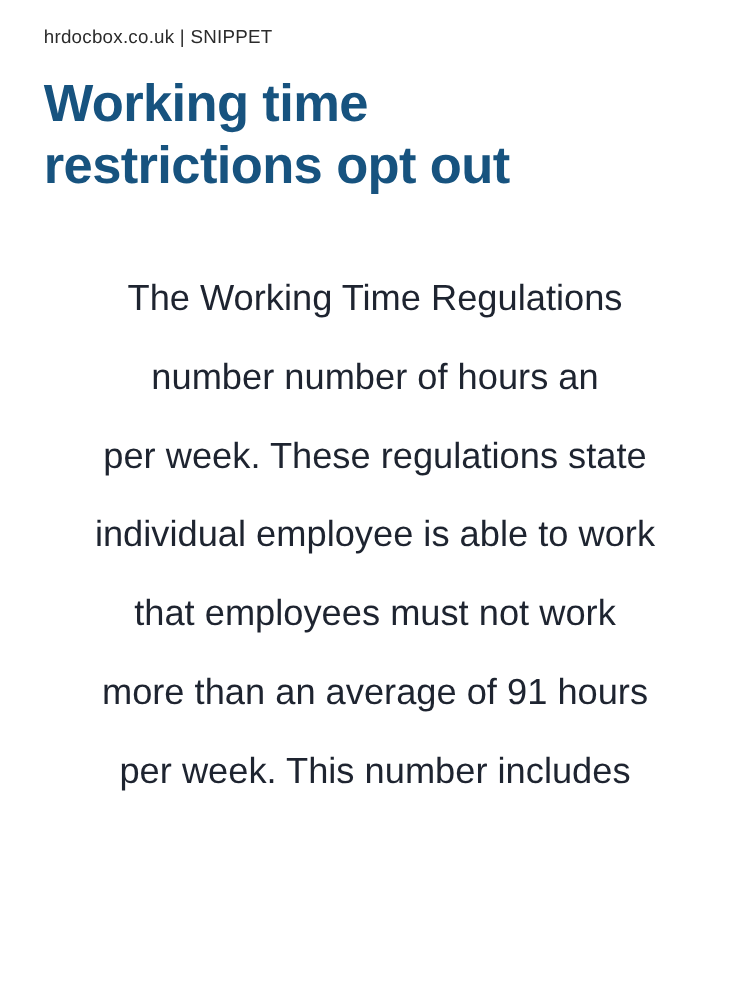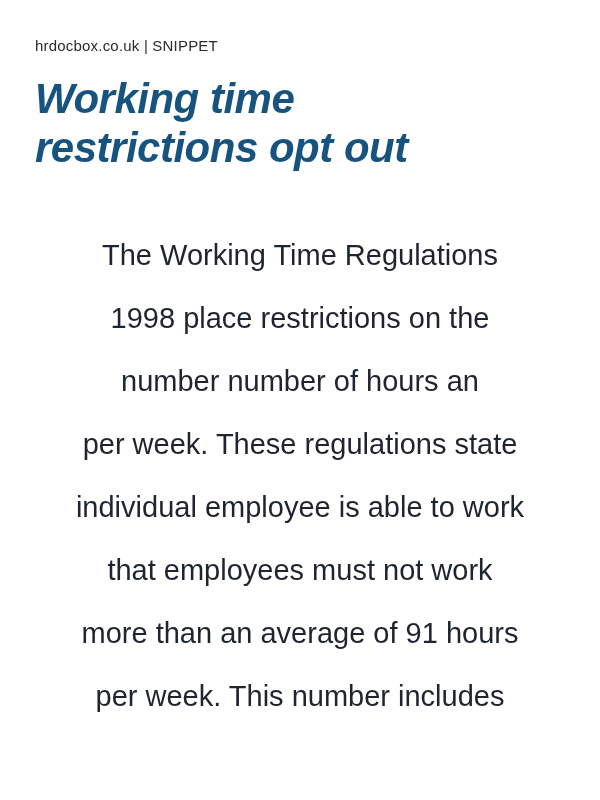--- a/index.html
+++ b/index.html
@@ -7,36 +7,35 @@
     width: 600px;
     height: 800px;
     background: #ffffff;
     overflow: hidden;
     font-family: "Liberation Sans", "DejaVu Sans", sans-serif;
   }
   .page {
     width: 600px;
     height: 800px;
     background: #ffffff;
-    padding: 36px 35px 0 35px;
+    padding: 20px 35px 0 35px;
   }
   .site-label {
     font-size: 15px;
     line-height: 20px;
     color: #2b2b2b;
     letter-spacing: 0.2px;
   }
   h1.title {
     margin-top: 18px;
     font-size: 42px;
     line-height: 49px;
     font-weight: 700;
     color: #17537f;
     letter-spacing: -0.5px;
-    font-style: italic;
   }
   .title-line {
     display: block;
     white-space: nowrap;
   }
   .body-text {
     margin-top: 52px;
     font-size: 29px;
     line-height: 63px;
     font-weight: 400;
@@ -55,21 +54,20 @@
 
   <div class="site-label">hrdocbox.co.uk | SNIPPET</div>
 
   <h1 class="title">
     <span class="title-line">Working time</span>
     <span class="title-line">restrictions opt out</span>
   </h1>
 
   <div class="body-text">
     <span class="body-line">The Working Time Regulations</span>
-    <span class="body-line">1998 place restrictions on the</span>
     <span class="body-line">number number of hours an</span>
     <span class="body-line">per week. These regulations state</span>
     <span class="body-line">individual employee is able to work</span>
     <span class="body-line">that employees must not work</span>
     <span class="body-line">more than an average of 91 hours</span>
     <span class="body-line">per week. This number includes</span>
   </div>
 
 </div>
 

